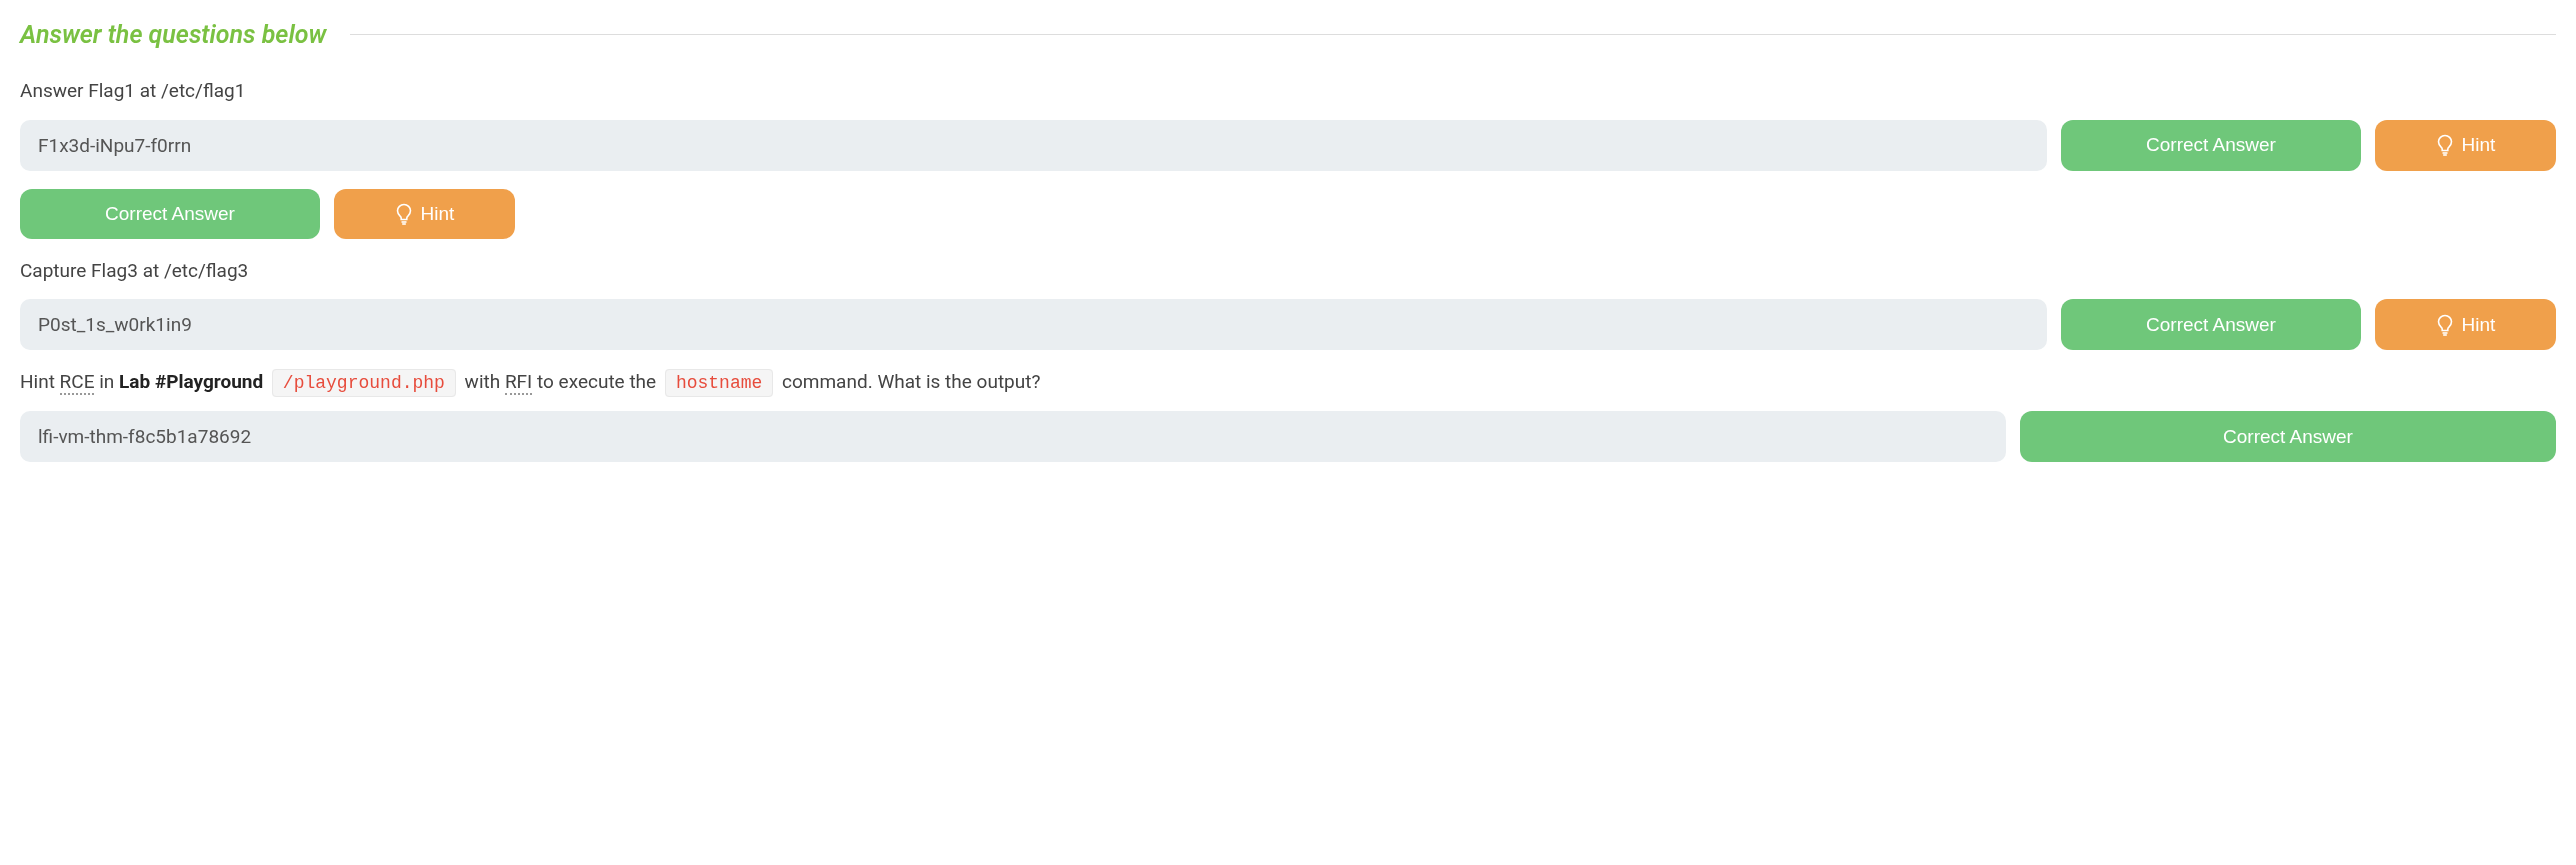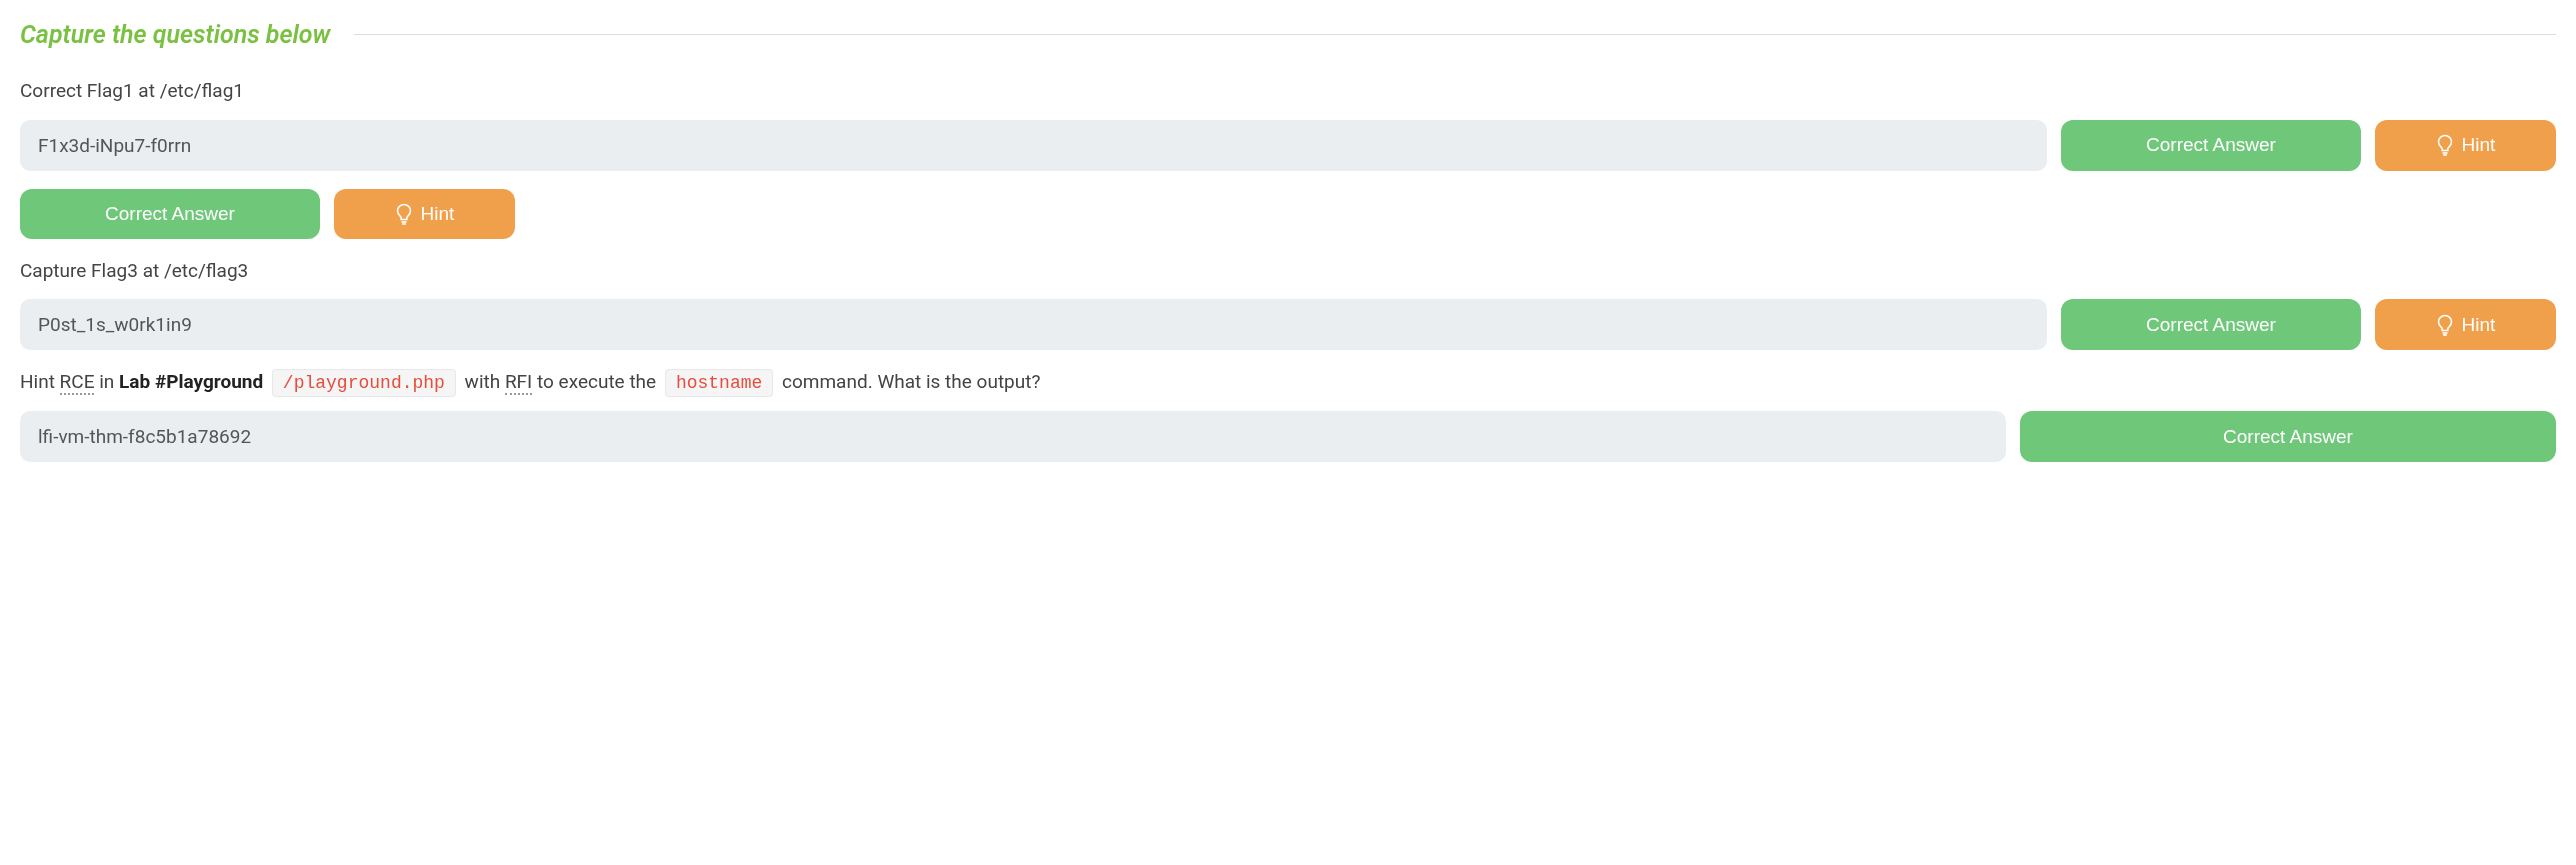--- a/index.html
+++ b/index.html
@@ -122,26 +122,26 @@
     .bulb-icon {
       width: 18px;
       height: 22px;
       flex-shrink: 0;
     }
   </style>
 </head>
 <body>
 
 <div class="section-header">
-  <span class="section-title">Capture the questions below</span>
+  <span class="section-title">Answer the questions below</span>
   <div class="section-line"></div>
 </div>
 
 <div class="question-block">
-  <div class="question-label">Correct Flag1 at /etc/flag1</div>
+  <div class="question-label">Answer Flag1 at /etc/flag1</div>
   <div class="answer-row">
     <input class="answer-input" type="text" readonly="" value="F1x3d-iNpu7-f0rrn" style="">
     <button class="btn btn-correct">
       <span>Correct Answer</span>
     </button>
     <button class="btn btn-hint">
       <svg class="bulb-icon" viewBox="0 0 18 22" fill="none" stroke="#ffffff" stroke-width="1.6">
         <path d="M9 1.5 C5.4 1.5 2.5 4.3 2.5 7.8 C2.5 10.2 3.8 12 5.3 13.3 C5.9 13.8 6.2 14.5 6.2 15.2 L6.2 16.5 L11.8 16.5 L11.8 15.2 C11.8 14.5 12.1 13.8 12.7 13.3 C14.2 12 15.5 10.2 15.5 7.8 C15.5 4.3 12.6 1.5 9 1.5 Z"></path>
         <line x1="6.5" y1="19" x2="11.5" y2="19"></line>
         <line x1="7.2" y1="21" x2="10.8" y2="21"></line>

